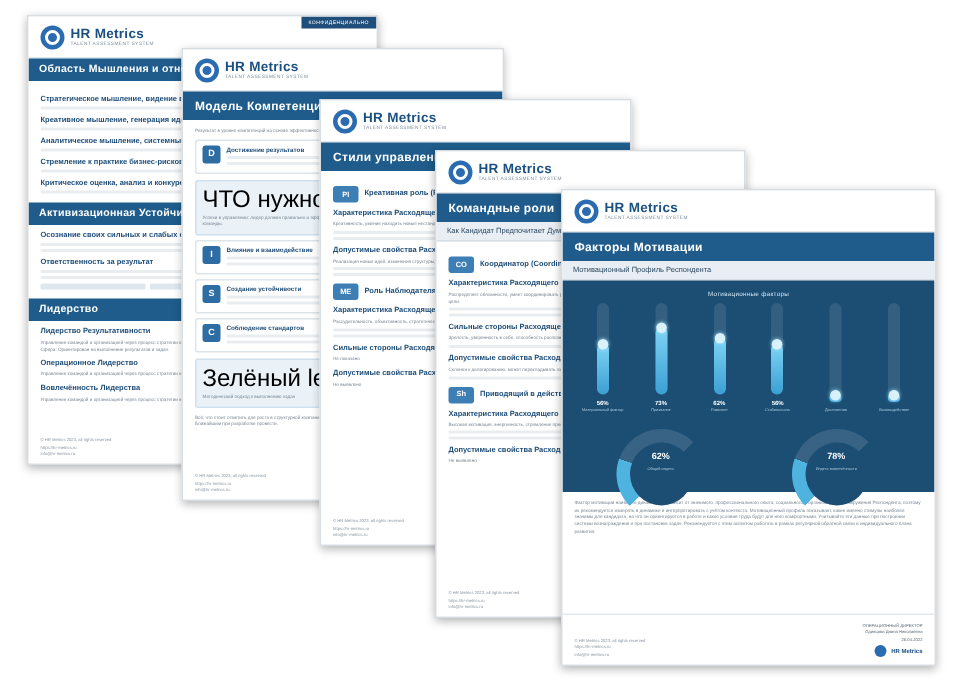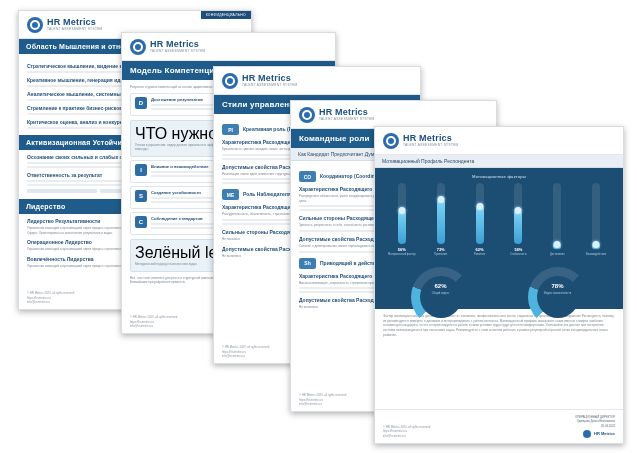--- a/index.html
+++ b/index.html
@@ -320,20 +320,21 @@
   <div class="sheet" id="s5">
     <div class="hdr">
       <div class="logo">
         <div class="mark"></div>
         <div class="txt">
           <div class="t1">HR Metrics</div>
           <div class="t2">TALENT ASSESSMENT SYSTEM</div>
         </div>
       </div>
     </div>
+    <div class="titlebar lg">Факторы Мотивации</div>
     <div class="subbar">Мотивационный Профиль Респондента</div>
 
     <div class="chartwrap">
       <div class="chart-title">Мотивационные факторы</div>
       <div class="bars" id="bar-group">
           <div class="bcol">
             <div class="btrack">
               <div class="bfill" style="height: 56%;"></div>
             </div>
             <div class="bval">56%</div>

